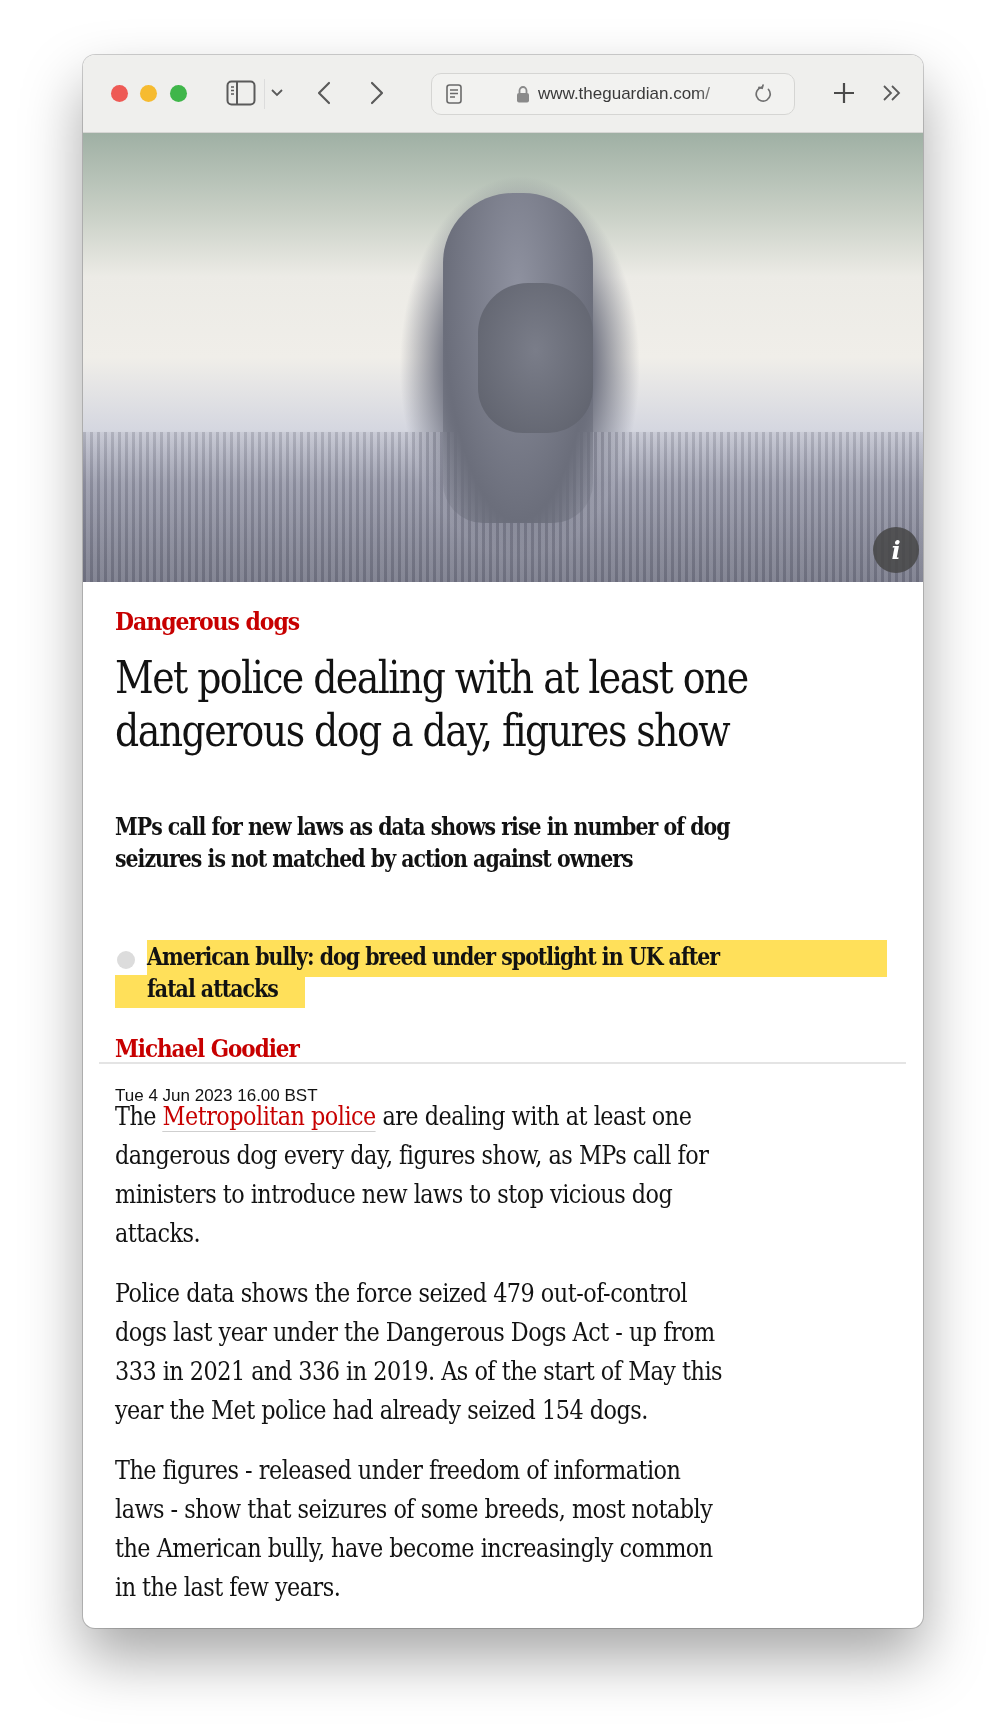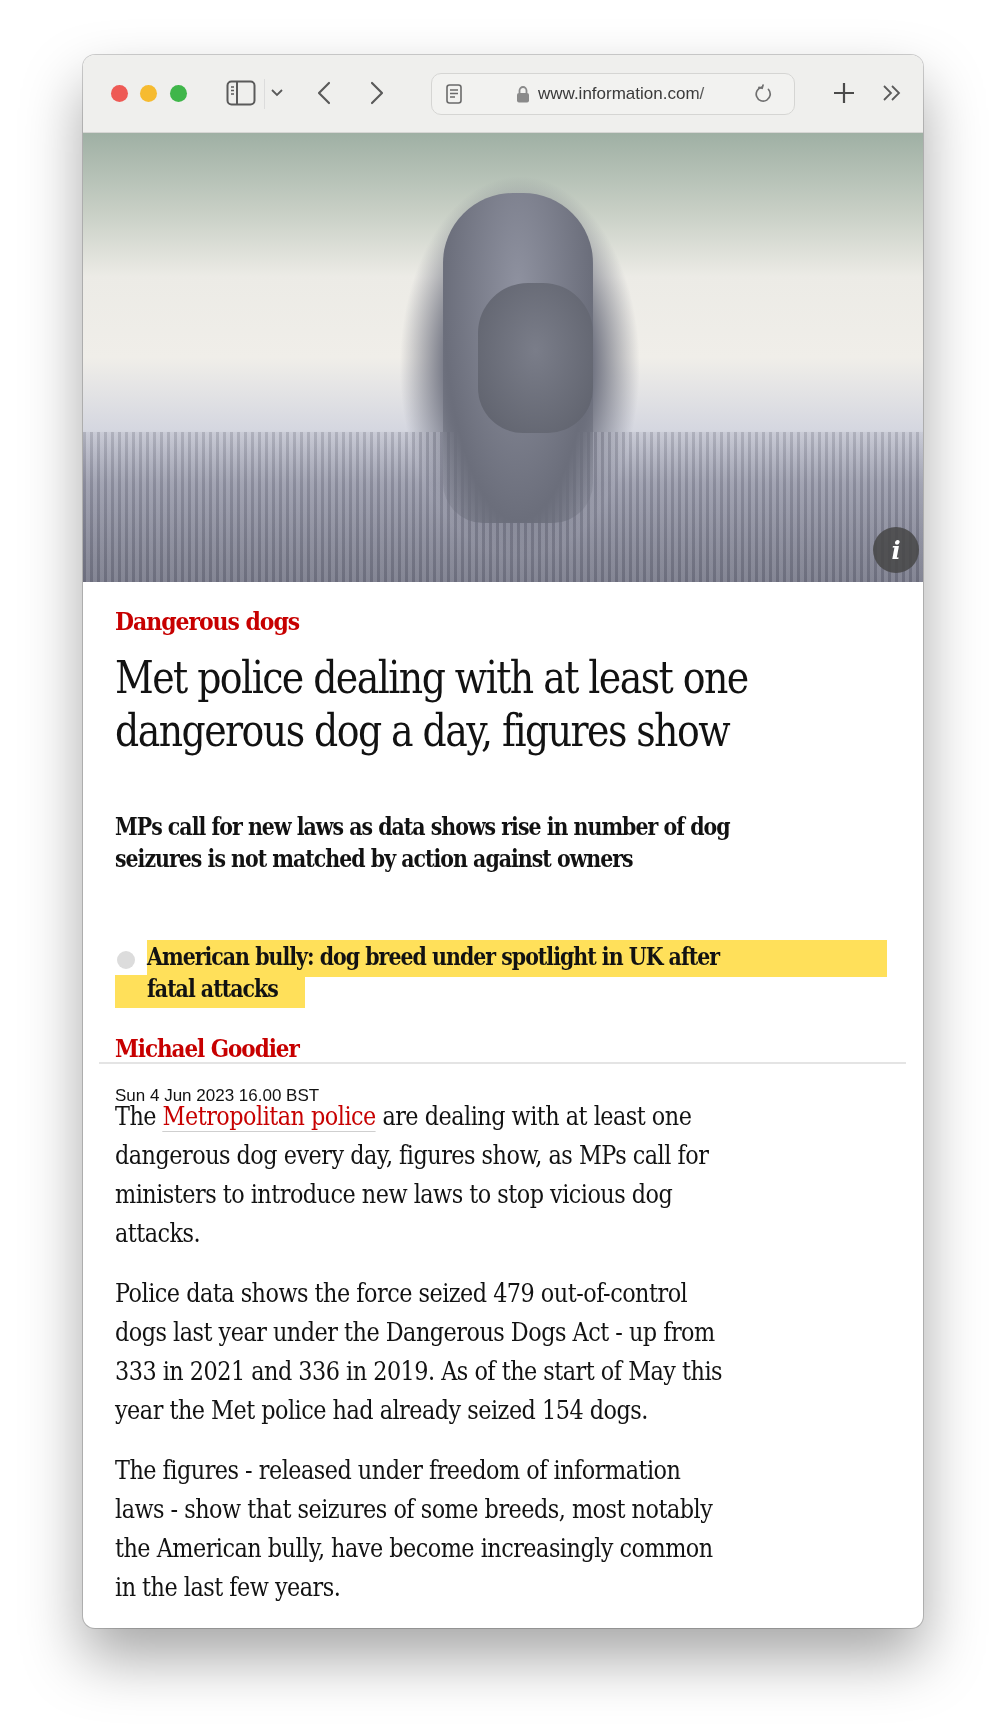--- a/index.html
+++ b/index.html
@@ -162,21 +162,21 @@
             <line x1="4" y1="9.5" x2="12" y2="9.5" stroke="#6a6a6a" stroke-width="1.4"></line>
             <line x1="4" y1="13" x2="9" y2="13" stroke="#6a6a6a" stroke-width="1.4"></line>
           </svg>
       </span>
       <span class="lock-icon">
         <svg width="14" height="18" viewBox="0 0 14 18">
             <path d="M3.5 8 V5.5 a3.5 3.5 0 0 1 7 0 V8" fill="none" stroke="#8a8a8a" stroke-width="1.8"></path>
             <rect x="1" y="8" width="12" height="9.5" rx="2" fill="#8a8a8a"></rect>
           </svg>
       </span>
-      <span class="url-text">www.information.com/</span>
+      <span class="url-text">www.theguardian.com/</span>
       <span class="reload-icon">
         <svg width="20" height="20" viewBox="0 0 20 20">
             <path d="M14.5 5.5 A7 7 0 1 1 8 3.2" fill="none" stroke="#707070" stroke-width="1.7" stroke-linecap="round"></path>
             <polyline points="8.5,0.8 8.5,4.2 5.2,4.2" fill="none" stroke="#707070" stroke-width="1.7" stroke-linecap="round" stroke-linejoin="round" transform="rotate(15 8 3)"></polyline>
           </svg>
       </span>
     </div>
 
     <span class="tb-icon newtab-btn">
       <svg width="22" height="22" viewBox="0 0 22 22">
@@ -215,21 +215,21 @@
     <span class="related-bullet"></span>
     <span class="hl1"></span>
     <span class="hl2"></span>
     <div class="related-text">
       <span>American bully: dog breed under spotlight in UK after</span><br>
       <span>fatal attacks</span>
     </div>
   </div>
 
   <div class="byline">Michael Goodier</div>
-  <div class="dateline">Sun 4 Jun 2023 16.00 BST</div>
+  <div class="dateline">Tue 4 Jun 2023 16.00 BST</div>
   <div class="divider"></div>
 
   <p class="body-text p1" style="margin:0;">
     <span>The </span><a class="link">Metropolitan police</a><span> are dealing with at least one</span><br>
     <span>dangerous dog every day, figures show, as MPs call for</span><br>
     <span>ministers to introduce new laws to stop vicious dog</span><br>
     <span>attacks.</span>
   </p>
 
   <p class="body-text p2" style="margin:0;">

